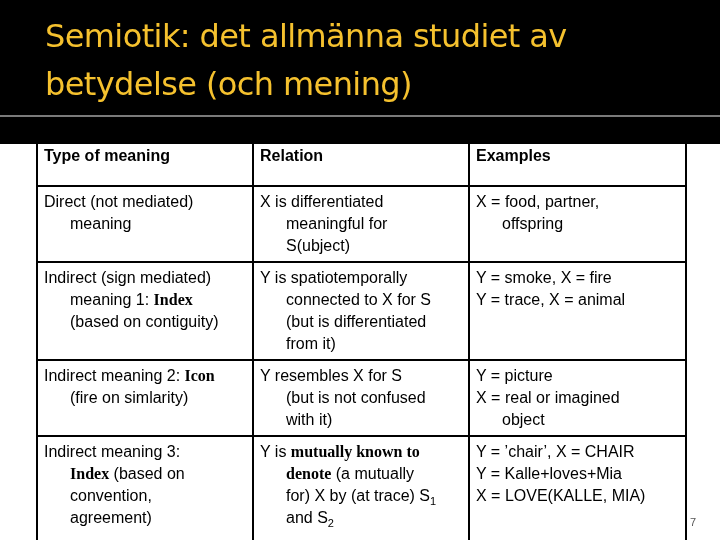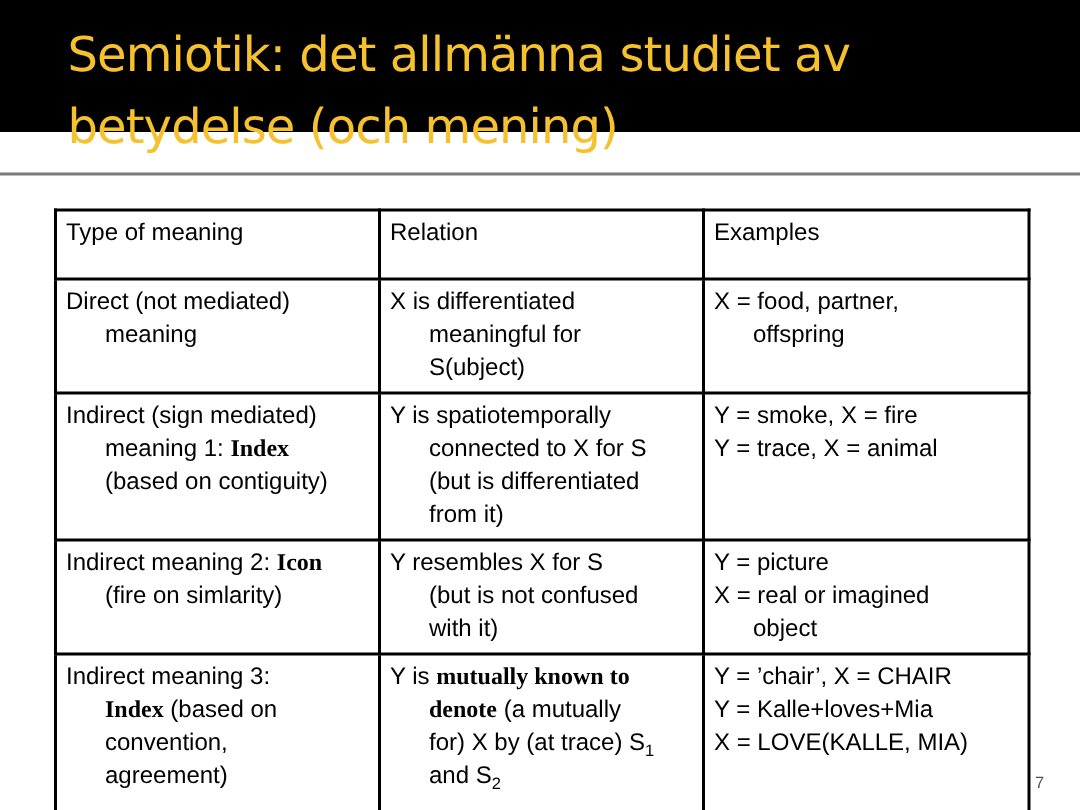--- a/index.html
+++ b/index.html
@@ -11,21 +11,21 @@
       height: 540px;
       position: relative;
       background: #ffffff;
       overflow: hidden;
       font-family: "Liberation Sans", sans-serif;
     }
     .title-band {
       position: absolute;
       left: 0; top: 0;
       width: 720px;
-      height: 88px;
+      height: 144px;
       background: #000000;
     }
     .title {
       position: absolute;
       left: 45px;
       top: 12px;
       width: 660px;
       margin: 0;
       color: #F5C12E;
       font-family: "DejaVu Sans", sans-serif;
@@ -53,21 +53,21 @@
       line-height: 22px;
       color: #000;
     }
     table.meaning-table td, table.meaning-table th {
       border: 2px solid #000;
       vertical-align: top;
       text-align: left;
       padding: 4px 6px 4px 6px;
     }
     table.meaning-table th {
-      font-weight: normal;
+      font-weight: bold;
     }
     .cell-line {
       display: block;
       white-space: nowrap;
     }
     .indent {
       padding-left: 26px;
     }
     .b { font-weight: bold; font-family: Liberation Serif, serif; }
     sub { font-size: 11px; vertical-align: -4px; line-height: 0; }

